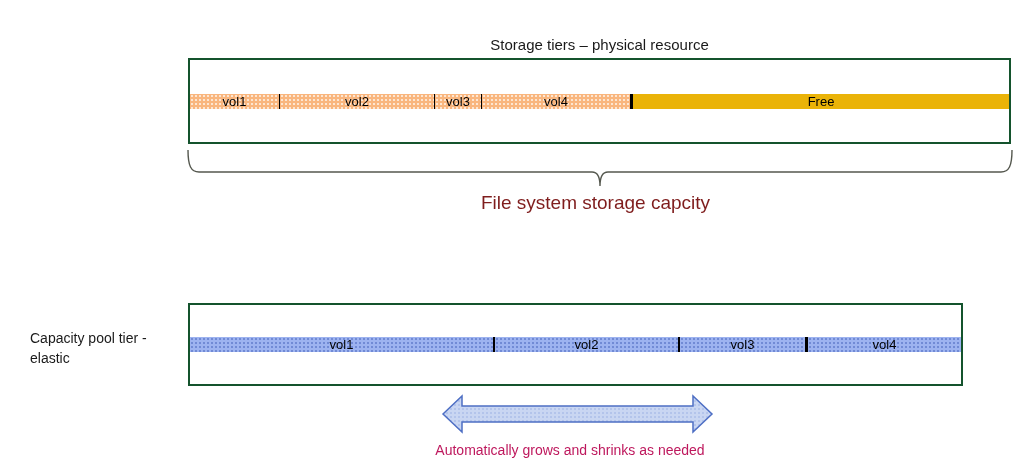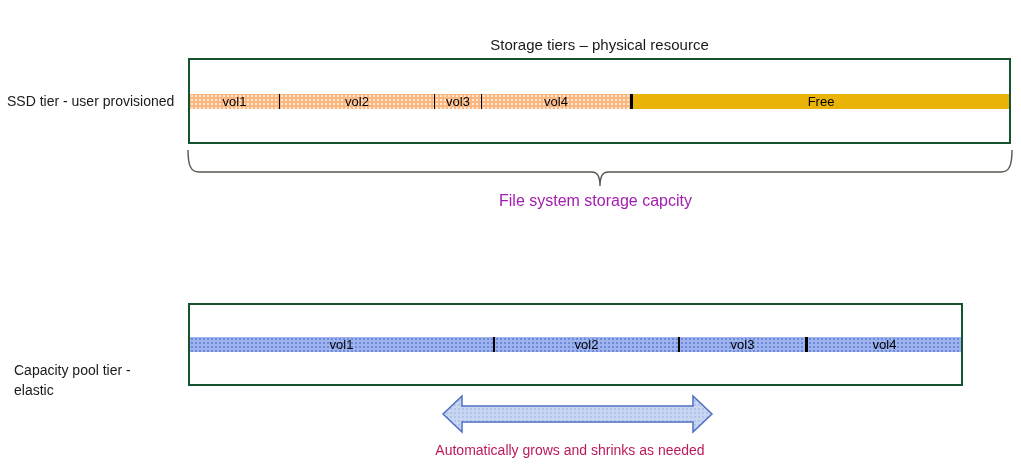--- a/index.html
+++ b/index.html
@@ -12,21 +12,21 @@
     overflow:hidden;
   }
   .title{
     position:absolute;top:8px;left:188px;width:823px;
     text-align:center;font-size:15px;color:#1a1a1a;margin-top:28px;
   }
   .row-label{
     position:absolute;font-size:14px;color:#1a1a1a;line-height:20px;
   }
   .ssd-label{left:7px;top:91px;}
-  .cap-label{left:14px;top:328px;white-space:pre-line;margin-top:32px;}
+  .cap-label{left:30px;top:328px;white-space:pre-line;}
   .bar{
     position:absolute;display:flex;
     border:2px solid #14532d;box-sizing:border-box;
     align-items:center;
   }
   .ssd-bar{left:188px;top:58px;width:823px;height:86px;}
   .cap-bar{left:188px;top:303px;width:775px;height:83px;}
   .seg{
     display:flex;align-items:center;justify-content:center;
     font-size:13px;box-sizing:border-box;
@@ -43,36 +43,35 @@
     background-color:#9db3f0;
     background-image:radial-gradient(rgba(60,90,180,0.45) 0.8px, transparent 1.2px);
     background-size:4px 4px;
     border-right:2px solid #000;
   }
   .seg.blue.thick{border-right:3px solid #000;}
   .seg.blue.end{border-right:none;}
   .brace-svg{position:absolute;left:185px;top:146px;}
   .brace-label{
     position:absolute;top:192px;left:188px;width:815px;
-    text-align:center;font-size:16px;color:#a21caf;
+    text-align:center;font-size:19px;color:#7f1d1d;
   }
   .arrow-svg{position:absolute;left:438px;top:392px;}
   .arrow-caption{
     position:absolute;top:442px;left:188px;width:764px;
     text-align:center;font-size:14px;color:#be185d;
   }
 </style>
 </head>
 <body>
 
 <div class="canvas">
 
   <div class="title">Storage tiers – physical resource</div>
 
-  <div class="row-label ssd-label">SSD tier - user provisioned</div>
 
   <div class="bar ssd-bar">
     <div class="seg orange" style="width:90px">vol1</div>
     <div class="seg orange" style="width:155px">vol2</div>
     <div class="seg orange" style="width:47px">vol3</div>
     <div class="seg orange last" style="width:151px">vol4</div>
     <div class="seg free">Free</div>
   </div>
 
   <svg class="brace-svg" width="830" height="46" viewBox="0 0 830 46">

